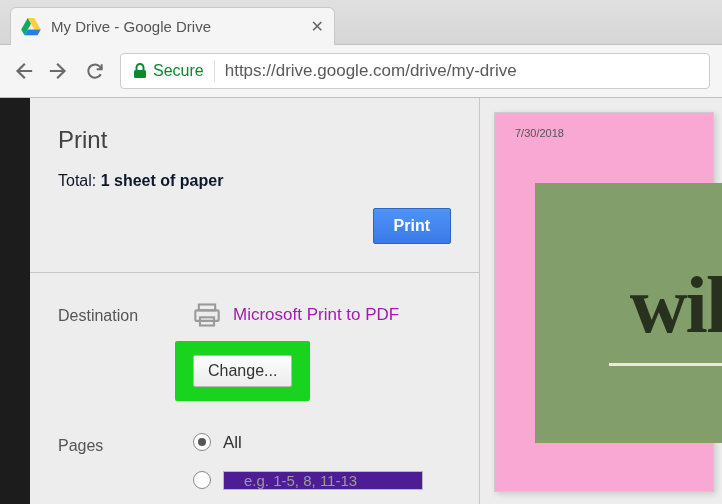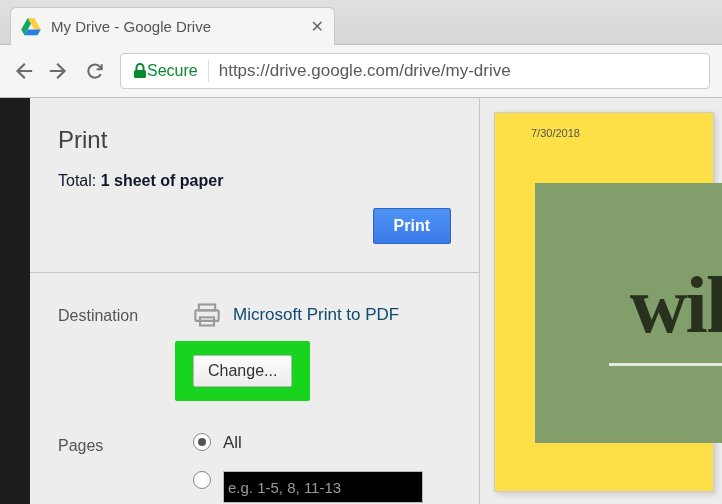--- a/index.html
+++ b/index.html
@@ -35,21 +35,21 @@
     border-bottom: 1px solid #c0c0c0;
   }
   .nav-icon { width: 22px; height: 22px; color: #6a6a6a; display:flex; align-items:center; justify-content:center; }
   .addr-field {
     flex: 1; height: 36px;
     background: #fff; border: 1px solid #ccc; border-radius: 4px;
     display: flex; align-items: center; gap: 10px;
     padding: 0 12px;
     font-size: 17px; color: #555;
   }
-  .secure { color: #0a8a2f; display: flex; align-items: center; font-size: 16px;}
+  .secure { color: #0a8a2f; display: flex; align-items: center; gap: 6px; font-size: 16px;}
   .addr-sep { width: 1px; height: 22px; background: #ddd; }
   .addr-url { color: #5a5a5a; }
 
   .content {
     position: absolute; top: 98px; left: 0; right: 0; bottom: 0;
     background: #1a1a1a;
     display: flex;
   }
   .left-strip { width: 30px; background: #1c1c1c; }
   .panel {
@@ -83,21 +83,21 @@
     background: linear-gradient(#f8f8f8, #e8e8e8);
     border: 1px solid #b8b8b8;
     color: #444;
   }
   .hr { height: 1px; background: #c7c7c7; margin: 0 -28px 28px -28px; }
 
   .row { display: flex; gap: 30px; margin-bottom: 22px; margin-top: 30px; }
   .row-label { width: 105px; font-size: 16px; color: #555; padding-top: 4px; }
   .row-body { flex: 1; }
 
-  .dest-line { display: flex; align-items: center; gap: 12px; font-size: 17px; color: #0c4a6e; margin-bottom: 14px; }
+  .dest-line { display: flex; align-items: center; gap: 12px; font-size: 17px; color: #a21caf; margin-bottom: 14px; }
   .printer-ic { width: 28px; height: 24px; color: #9a9a9a; }
 
   .hl {
     display: inline-block;
     background: #18d41f;
     padding: 14px 18px;
     border-radius: 2px;
     margin-left: -18px;
   }
   .change-btn {
@@ -112,41 +112,41 @@
   .radio-line { display: flex; align-items: flex-start; gap: 12px; margin-bottom: 18px; }
   .radio {
     width: 18px; height: 18px; border-radius: 50%;
     border: 1px solid #888; background: #fff;
     display: flex; align-items: center; justify-content: center;
     flex: 0 0 auto;
   }
   .radio.checked::after { content: ""; width: 8px; height: 8px; background: #555; border-radius: 50%; }
   .radio-text { font-size: 17px; color: #333; }
   .pages-input {
-    width: 200px; height: 32px;
+    width: 200px; height: 19px;
     border: 1px solid #b8b8b8;
-    background: #000000;
+    background: #4c1d95;
     font-size: 15px; color: #888;
-    padding: 0 4px;
+    padding: 0 20px;
     display: flex; align-items: center;
   }
 
   .preview {
     flex: 1;
     background: #ededed;
     padding: 14px 0 0 14px;
     overflow: hidden;
     min-width: 0;
   }
   .page {
-    background: #fde047;
+    background: #f9a8d4;
     border: 1px solid #ccc;
     box-shadow: 2px 2px 6px rgba(0,0,0,0.15);
     width: 220px; height: 380px;
-    padding: 14px 36px;
+    padding: 14px 20px;
     position: relative;
   }
   .page-date { font-size: 11px; color: #555; }
   .wiki-block {
     position: absolute;
     top: 70px; left: 40px; right: -60px;
     height: 260px;
     background: #829e6b;
     display: flex; flex-direction: column; align-items: center; justify-content: center;
     overflow: hidden;

